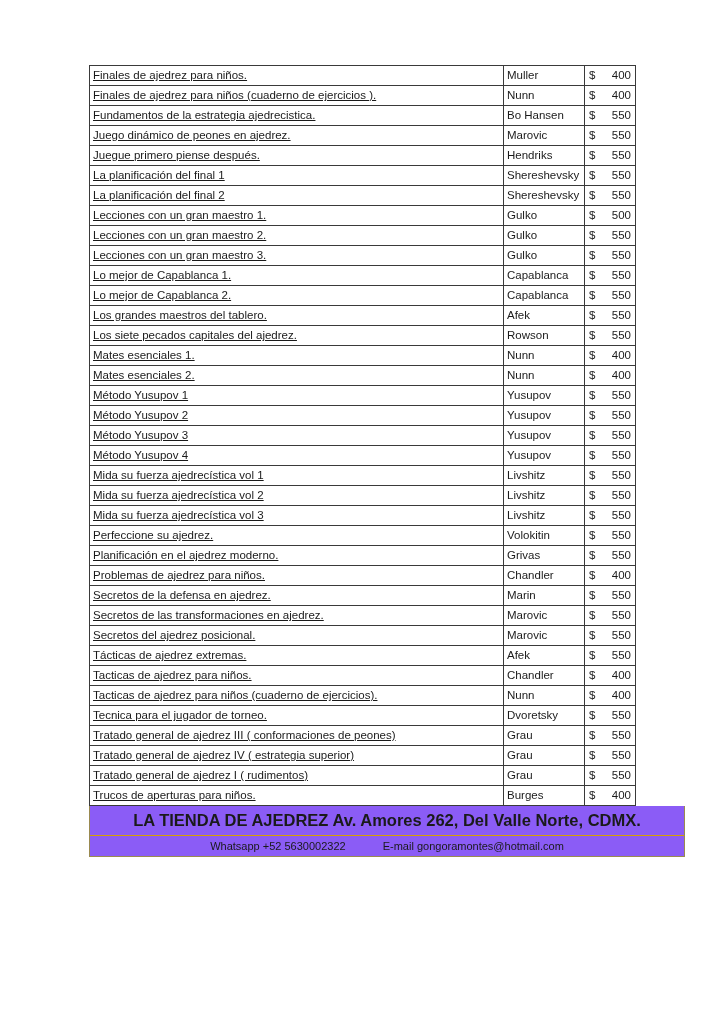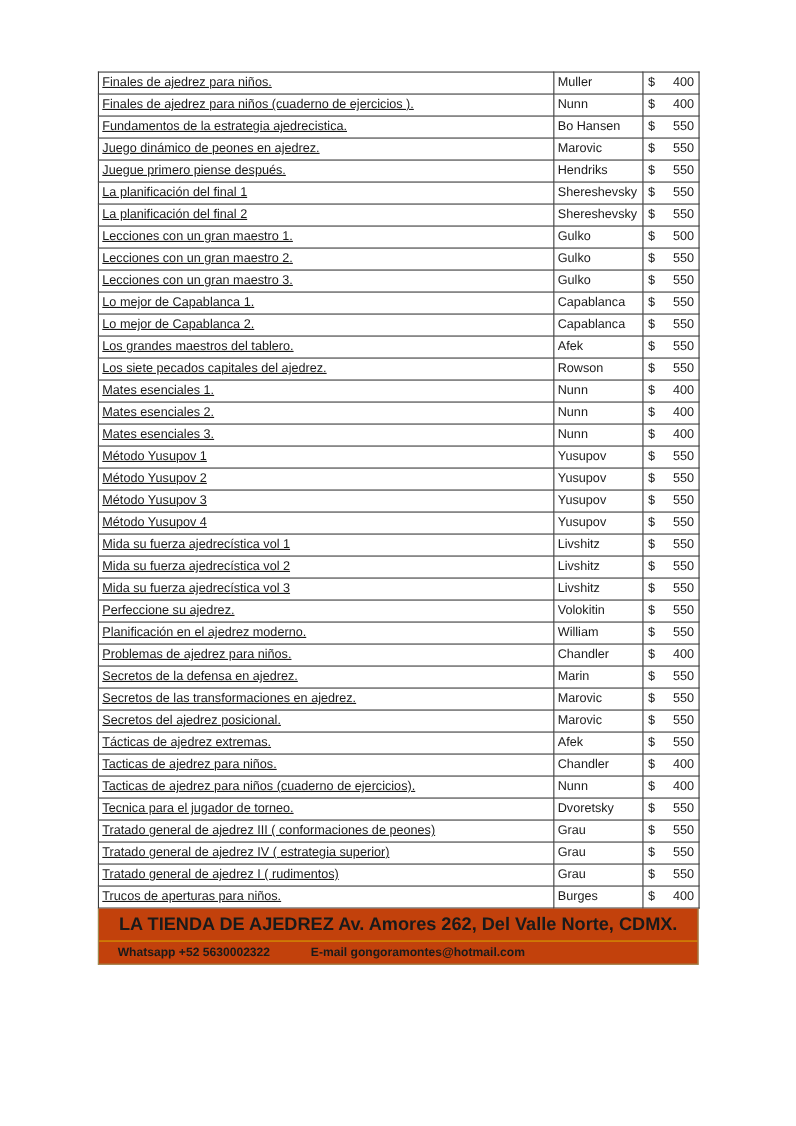--- a/index.html
+++ b/index.html
@@ -6,24 +6,24 @@
   body { width: 724px; height: 1024px; position: relative; overflow: hidden;
          font-family: "Liberation Sans", sans-serif; color: #1a1a1a; }
   .sheet { position: absolute; left: 89px; top: 65px; width: 546px; }
   table.catalog { border-collapse: collapse; width: 546px; table-layout: fixed; }
   table.catalog td { border: 1px solid #3a3a3a; height: 19px; padding: 0 3px;
                      font-size: 11.5px; line-height: 19px; white-space: nowrap; overflow: hidden; }
   td.title { width: 407px; text-decoration: underline; }
   td.author { width: 74px; }
   td.price { width: 44px; }
   .price-wrap { display: flex; justify-content: space-between; padding: 0 1px; }
-  .footer { width: 546px; background: #c2410c; border: 1px solid #9a8a50; border-top: none; box-sizing: border-box; }
+  .footer { width: 596px; background: #8b5cf6; border: 1px solid #9a8a50; border-top: none; box-sizing: border-box; }
   .footer .main { height: 29px; line-height: 29px; text-align: center; font-weight: bold; font-size: 16.5px;
                   border-bottom: 1px solid #d7a000; white-space: nowrap; }
-  .footer .contact { height: 20px; line-height: 20px; text-align: left; font-weight: bold; font-size: 11px; white-space: nowrap; }
+  .footer .contact { height: 20px; line-height: 20px; text-align: center; font-weight: normal; font-size: 11px; white-space: nowrap; }
   .footer .contact span { margin: 0 17px; }
 </style>
 </head>
 <body>
 
 <div class="sheet">
   <table class="catalog">
     <tbody id="catalog-body">
         <tr>
           <td class="title">Finales de ajedrez para niños.</td>
@@ -179,30 +179,20 @@
           <td class="title">Mates esenciales 2.</td>
           <td class="author">Nunn</td>
           <td class="price">
             <div class="price-wrap">
               <span>$</span>
               <span>400</span>
             </div>
           </td>
         </tr>
         <tr>
-          <td class="title">Mates esenciales 3.</td>
-          <td class="author">Nunn</td>
-          <td class="price">
-            <div class="price-wrap">
-              <span>$</span>
-              <span>400</span>
-            </div>
-          </td>
-        </tr>
-        <tr>
           <td class="title">Método Yusupov 1</td>
           <td class="author">Yusupov</td>
           <td class="price">
             <div class="price-wrap">
               <span>$</span>
               <span>550</span>
             </div>
           </td>
         </tr>
         <tr>
@@ -270,21 +260,21 @@
           <td class="author">Volokitin</td>
           <td class="price">
             <div class="price-wrap">
               <span>$</span>
               <span>550</span>
             </div>
           </td>
         </tr>
         <tr>
           <td class="title">Planificación en el ajedrez moderno.</td>
-          <td class="author">William</td>
+          <td class="author">Grivas</td>
           <td class="price">
             <div class="price-wrap">
               <span>$</span>
               <span>550</span>
             </div>
           </td>
         </tr>
         <tr>
           <td class="title">Problemas de ajedrez para niños.</td>
           <td class="author">Chandler</td>

